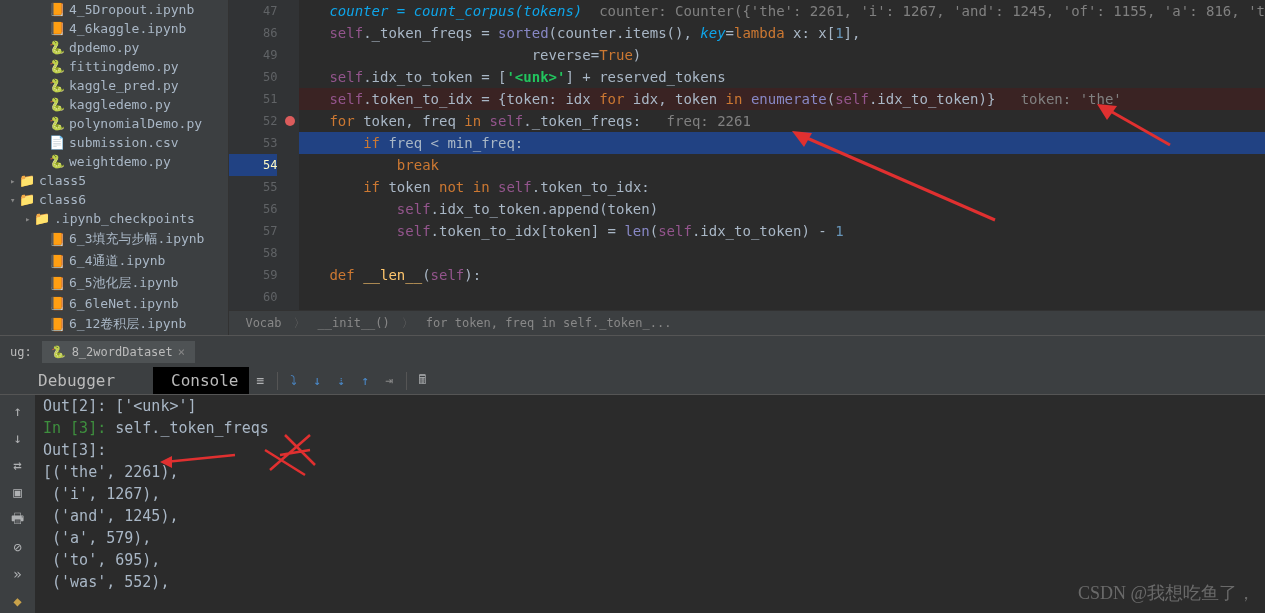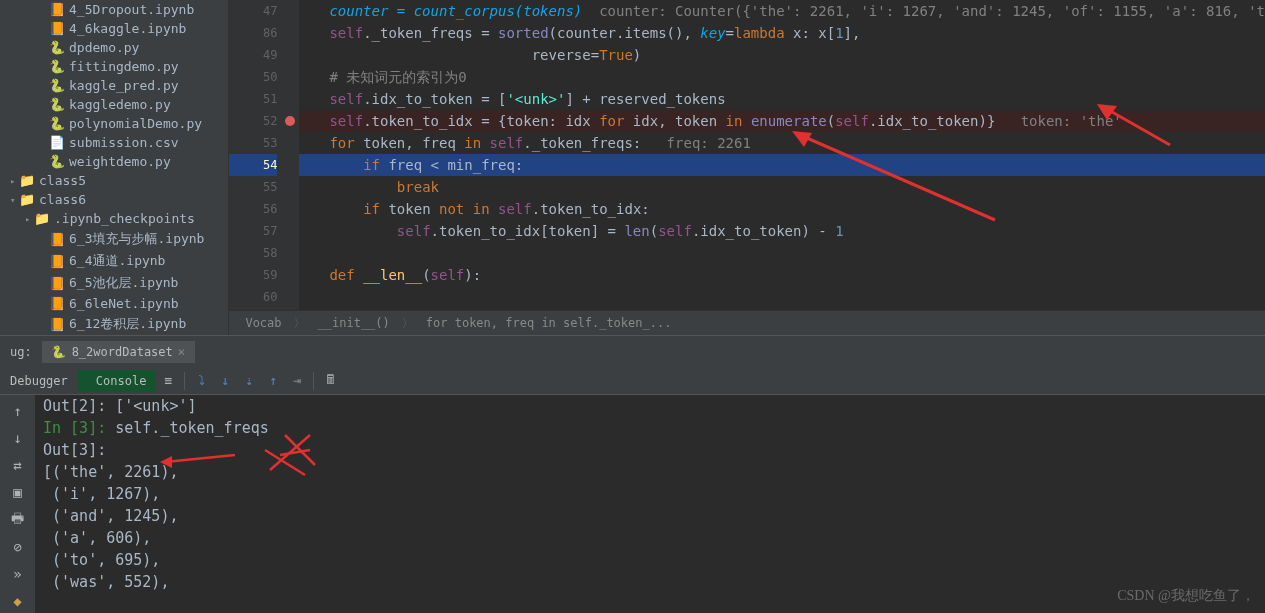--- a/index.html
+++ b/index.html
@@ -13,44 +13,44 @@
 .code-area { display: flex; flex: 1; overflow: hidden; }
 .gutter { width: 70px; background: #313335; text-align: right; padding-right: 22px; color: #606366; user-select: none; font-size: 12px; position: relative; }
 .gutter-line { height: 22px; line-height: 22px; position: relative; }
 .breakpoint { position: absolute; right: -18px; top: 50%; transform: translateY(-50%); width: 10px; height: 10px; background: #db5c5c; border-radius: 50%; }
 .code-lines { flex: 1; font-family: Consolas, monospace; font-size: 14px; position: relative; }
 .code-line { height: 22px; line-height: 22px; white-space: pre; padding-left: 30px; }
 .line-highlight { background: #214283; }
 .line-bp { background: #3a2323; }
 .kw { color: #cc7832; }
 .self { color: #94558d; }
-.str { color: #5eead4; }
+.str { color: #22c55e; font-weight: bold; }
 .num { color: #6897bb; }
 .builtin { color: #8888c6; }
 .comment { color: #808080; }
 .param { color: #0ea5e9; font-style: italic; }
 .fn { color: #ffc66d; }
 .breadcrumb { height: 25px; background: #3c3f41; border-top: 1px solid #323232; display: flex; align-items: center; padding-left: 10px; color: #888; font-size: 12px; }
 .breadcrumb span { padding: 0 6px; }
 .bc-sep { color: #666; }
 .debug-header { position: absolute; top: 335px; left: 0; right: 0; height: 32px; background: #3c3f41; display: flex; align-items: center; z-index: 2; border-top: 1px solid #555; }
 .debug-label { padding: 0 10px; color: #bbb; font-size: 12px; }
 .tab { background: #4e5254; padding: 4px 10px; color: #bbb; font-size: 12px; display: flex; align-items: center; gap: 5px; }
 .close-x { color: #888; cursor: pointer; }
 .debug-tools { position: absolute; top: 367px; left: 0; right: 0; height: 28px; background: #3c3f41; display: flex; align-items: center; border-bottom: 1px solid #555; z-index: 2; }
-.tool-tab { padding: 4px 10px; color: #bbb; font-size: 12px; cursor: pointer; }
-.tool-tab.active { background: #14532d; padding-left: 18px; }
+.tool-tab { padding: 4px 10px; color: #bbb; font-size: 16px; cursor: pointer; margin-left: 28px; }
+.tool-tab.active { background: #000000; padding-left: 18px; }
 .tool-sep { width: 1px; height: 18px; background: #555; margin: 0 4px; }
 .tool-btn { width: 24px; height: 24px; display: inline-flex; align-items: center; justify-content: center; cursor: pointer; color: #afb1b3; }
 .console-body { position: absolute; top: 395px; left: 35px; right: 0; bottom: 0; font-family: Consolas, monospace; font-size: 15px; padding: 0 8px; }
 .console-line { white-space: pre; height: 22px; line-height: 22px; }
 .prompt-in { color: #3e8f3e; }
 .left-toolbar { position: absolute; top: 395px; left: 0; width: 35px; bottom: 0; background: #3c3f41; display: flex; flex-direction: column; align-items: center; padding-top: 4px; gap: 4px; }
 .left-btn { width: 24px; height: 24px; display: flex; align-items: center; justify-content: center; cursor: pointer; color: #afb1b3; font-size: 14px; }
-.watermark { position: absolute; bottom: 8px; right: 10px; color: rgba(200,200,200,0.4); font-size: 14px; font-family: "Microsoft YaHei"; }
+.watermark { position: absolute; bottom: 8px; right: 10px; color: rgba(200,200,200,0.4); font-size: 18px; font-family: "Microsoft YaHei"; }
 .arrow-svg { position: absolute; pointer-events: none; z-index: 10; }
 </style>
 </head>
 <body>
 
 <div class="main-area">
   <div class="sidebar">
     <div id="tree-container">
         <div class="tree-item" style="padding-left: 40px;">
           <span class="chevron"></span>
@@ -154,27 +154,27 @@
           <div class="gutter-line">56</div>
           <div class="gutter-line">57</div>
           <div class="gutter-line">58</div>
           <div class="gutter-line">59</div>
           <div class="gutter-line">60</div>
         </div>
       <div class="code-lines">
         <div class="code-line"><span class="param">counter = count_corpus(tokens)  </span><span class="comment">counter: Counter({'the': 2261, 'i': 1267, 'and': 1245, 'of': 1155, 'a': 816, 't</span></div>
         <div class="code-line"><span class="self">self</span><span>._token_freqs = </span><span class="builtin">sorted</span><span>(counter.items(), </span><span class="param">key</span><span>=</span><span class="kw">lambda</span><span> x: x[</span><span class="num">1</span><span>],</span></div>
         <div class="code-line"><span>                        reverse=</span><span class="kw">True</span><span>)</span></div>
-        <div class="code-line"><span class="comment"># 未知词元的索引为0</span></div>
         <div class="code-line"><span class="self">self</span><span>.idx_to_token = [</span><span class="str">'&lt;unk&gt;'</span><span>] + reserved_tokens</span></div>
         <div class="code-line line-bp"><span class="self">self</span><span>.token_to_idx = {token: idx </span><span class="kw">for</span><span> idx, token </span><span class="kw">in </span><span class="builtin">enumerate</span><span>(</span><span class="self">self</span><span>.idx_to_token)}   </span><span class="comment">token: 'the'</span></div>
         <div class="code-line"><span class="kw">for</span><span> token, freq </span><span class="kw">in </span><span class="self">self</span><span>._token_freqs:   </span><span class="comment">freq: 2261</span></div>
         <div class="code-line line-highlight">    <span class="kw">if</span><span> freq &lt; min_freq:</span></div>
         <div class="code-line">        <span class="kw">break</span></div>
         <div class="code-line">    <span class="kw">if</span><span> token </span><span class="kw">not in </span><span class="self">self</span><span>.token_to_idx:</span></div>
+        <div class="code-line">        <span class="self">self</span><span>.idx_to_token.append(token)</span></div>
         <div class="code-line">        <span class="self">self</span><span>.token_to_idx[token] = </span><span class="builtin">len</span><span>(</span><span class="self">self</span><span>.idx_to_token) - </span><span class="num">1</span></div>
         <div class="code-line"></div>
         <div class="code-line"><span class="kw">def </span><span class="fn">__len__</span><span>(</span><span class="self">self</span><span>):</span></div>
       </div>
     </div>
     <div class="breadcrumb">
       <span>Vocab</span>
         <span class="bc-sep">〉</span>
       <span>__init__()</span>
         <span class="bc-sep">〉</span>
@@ -217,21 +217,21 @@
   <div class="left-btn" style="color:#c9a24a">◆</div>
 </div>
 
 <div class="console-body" id="console-body">
     <div class="console-line">Out[2]: ['&lt;unk&gt;']</div>
     <div class="console-line"><span class="prompt-in">In [3]: </span>self._token_freqs</div>
     <div class="console-line">Out[3]:</div>
     <div class="console-line">[('the', 2261),</div>
     <div class="console-line"> ('i', 1267),</div>
     <div class="console-line"> ('and', 1245),</div>
-    <div class="console-line"> ('a', 606),</div>
+    <div class="console-line"> ('a', 579),</div>
     <div class="console-line"> ('to', 695),</div>
     <div class="console-line"> ('was', 552),</div>
   </div>
 
 <svg class="arrow-svg" style="left:160px;top:450px;width:80px;height:20px">
     <line x1="75" y1="5" x2="5" y2="12" stroke="#e03030" stroke-width="2.5"></line>
     <polygon points="0,12 12,6 12,18" fill="#e03030"></polygon>
   </svg>
 <svg class="arrow-svg" style="left:260px;top:430px;width:60px;height:50px">
     <path d="M10,40 L50,5 M25,5 L55,35 M20,25 L50,20 M5,20 L45,45" stroke="#e03030" stroke-width="2.5" fill="none"></path>

